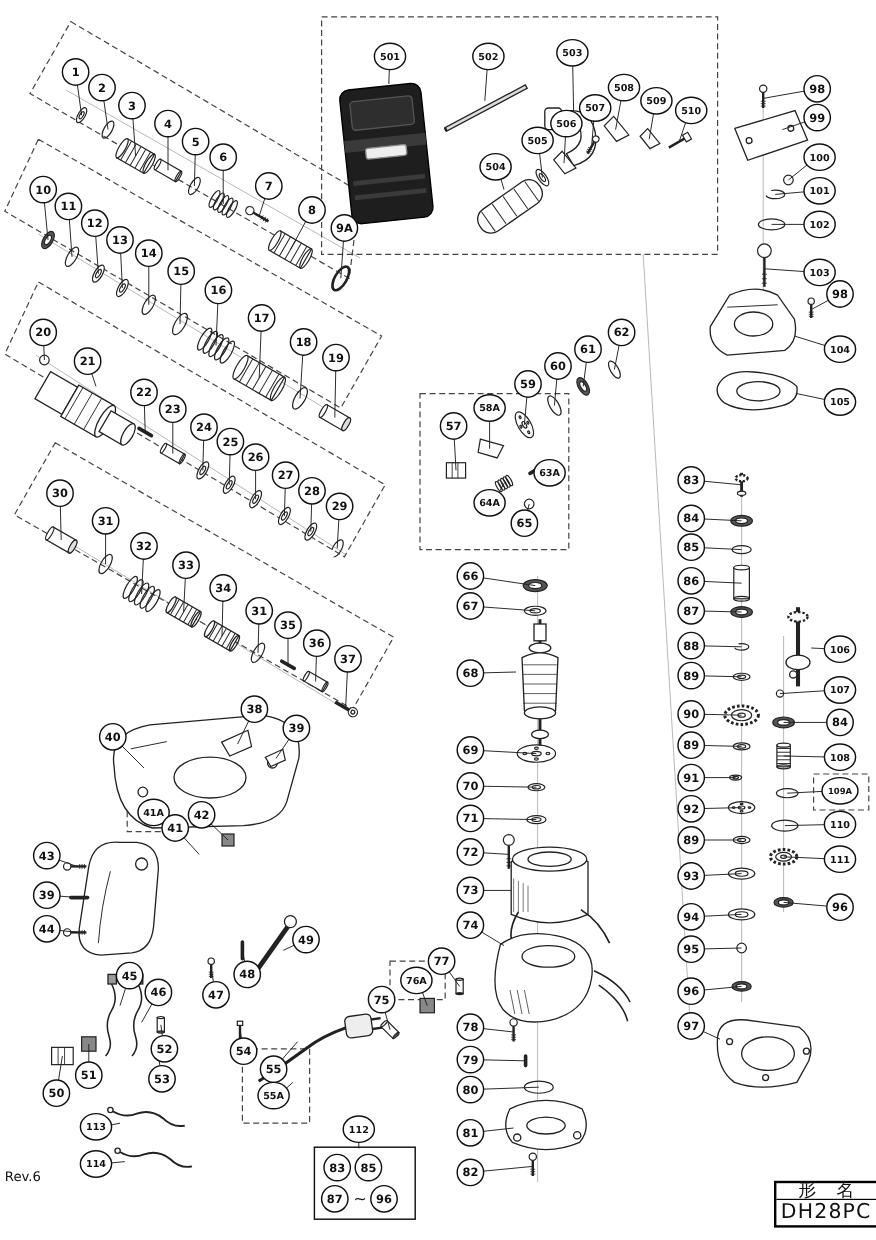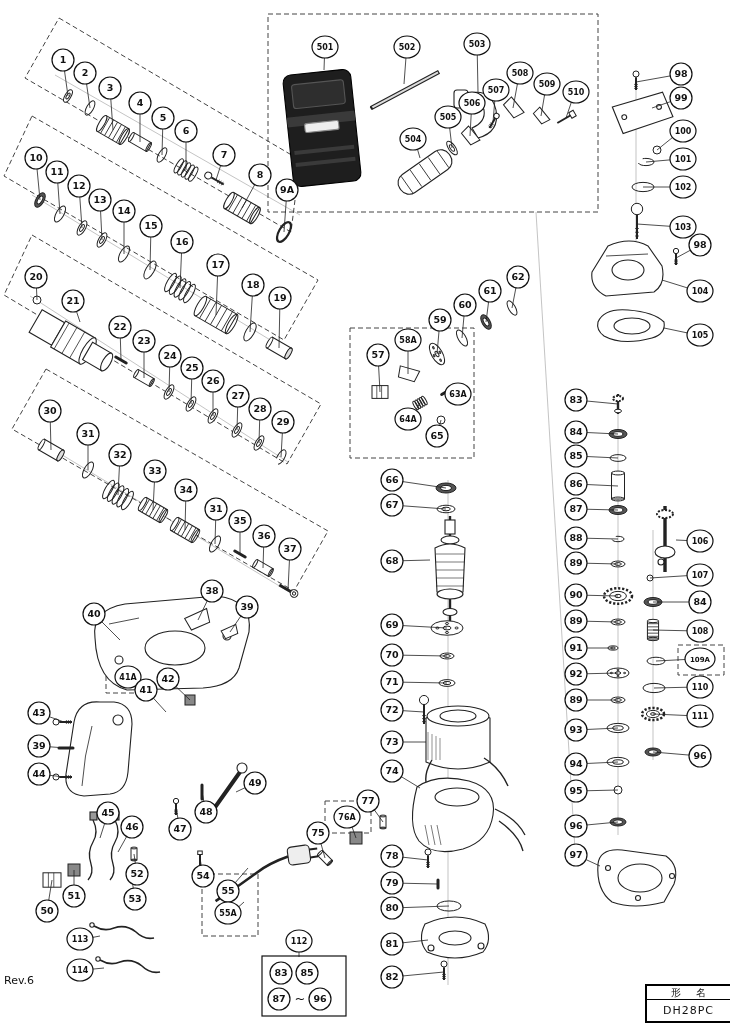--- a/index.html
+++ b/index.html
@@ -3,23 +3,23 @@
 <meta charset="utf-8">
 <style>
   html,body{margin:0;padding:0;background:#fff;}
   .stage{position:relative;width:730px;height:1033px;background:#ffffff;overflow:hidden;
          font-family:"DejaVu Sans", sans-serif;}
   svg{position:absolute;left:0;top:0;}
   svg text{font-family:"DejaVu Sans", sans-serif;}
   .rev{position:absolute;left:4px;top:974px;font-size:11px;color:#111;}
   .model-table{position:absolute;left:645px;top:984px;width:83px;border:2px solid #000;
                background:#fff;text-align:center;color:#111;}
-  .model-label{font-size:10px;letter-spacing:6px;text-indent:6px;border-bottom:1px solid #000;
+  .model-label{font-size:15px;letter-spacing:6px;text-indent:6px;border-bottom:1px solid #000;
                height:13px;line-height:13px;overflow:hidden;}
-  .model-value{font-size:11px;height:21px;line-height:21px;letter-spacing:1px;}
+  .model-value{font-size:17px;height:21px;line-height:21px;letter-spacing:1px;}
 </style>
 </head>
 <body>
 
 <div class="stage">
   <svg id="diagram" width="730" height="1033" viewBox="0 0 730 1033">
       <g stroke="#aaaaaa" stroke-width="0.7">
         <line x1="55" y1="75" x2="300" y2="215"></line>
         <line x1="32" y1="195" x2="290" y2="352"></line>
         <line x1="30" y1="296" x2="288" y2="462"></line>

